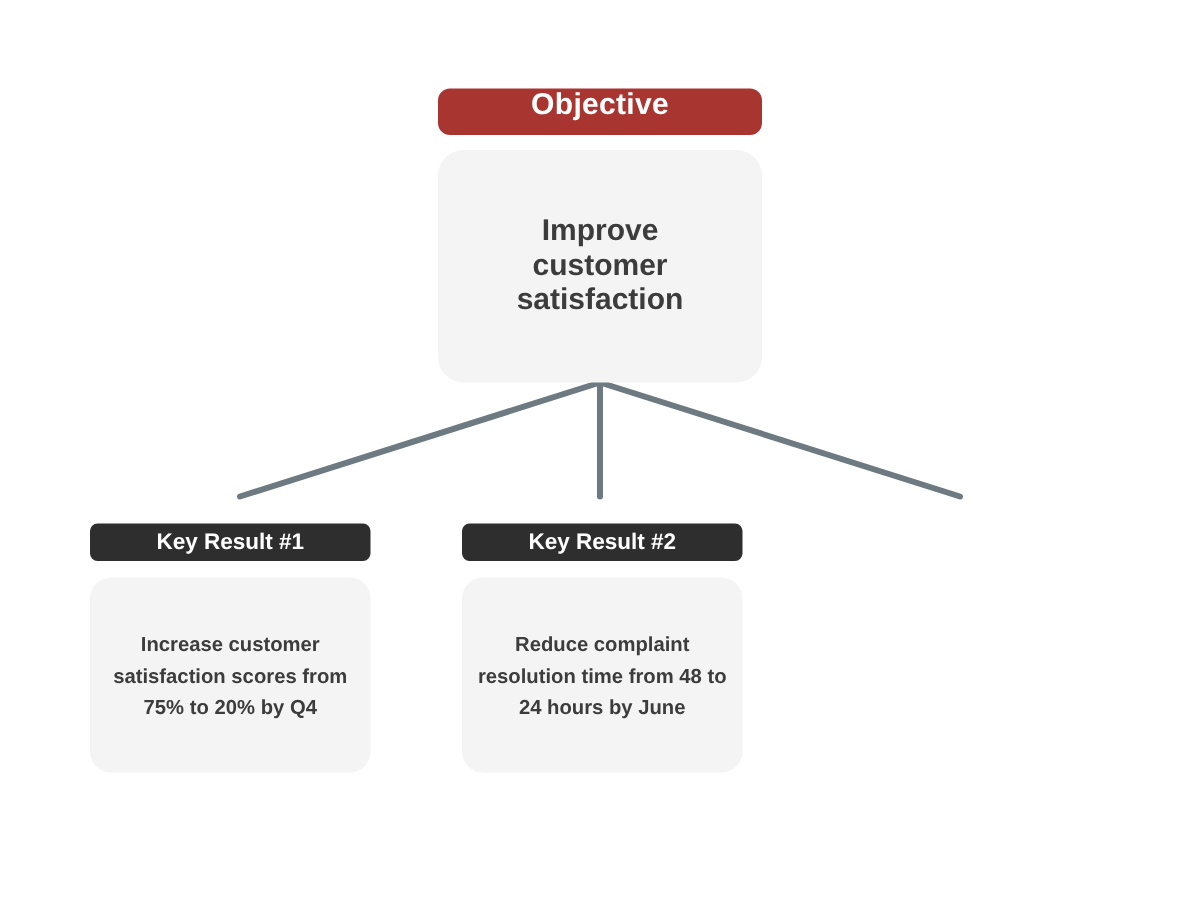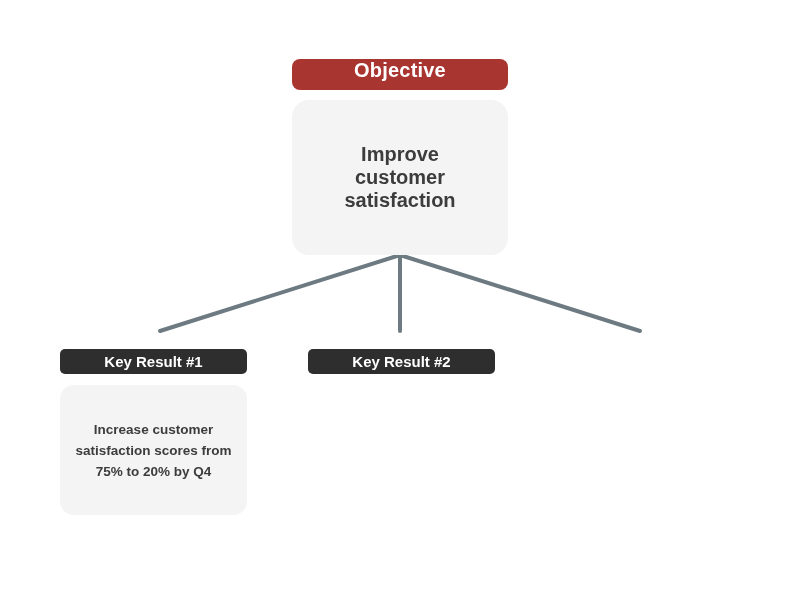--- a/index.html
+++ b/index.html
@@ -102,16 +102,19 @@
     </div>
     <div class="kr-box">
       <span>Increase customer satisfaction scores from 75% to 20% by Q4</span>
     </div>
   </div>
 
   <div class="kr-col kr2">
     <div class="kr-header">
       <span>Key Result #2</span>
     </div>
+    <div class="kr-box">
+      <span>Reduce complaint resolution time from 48 to 24 hours by June</span>
+    </div>
   </div>
 
 
 </div>
 
 </body></html>

